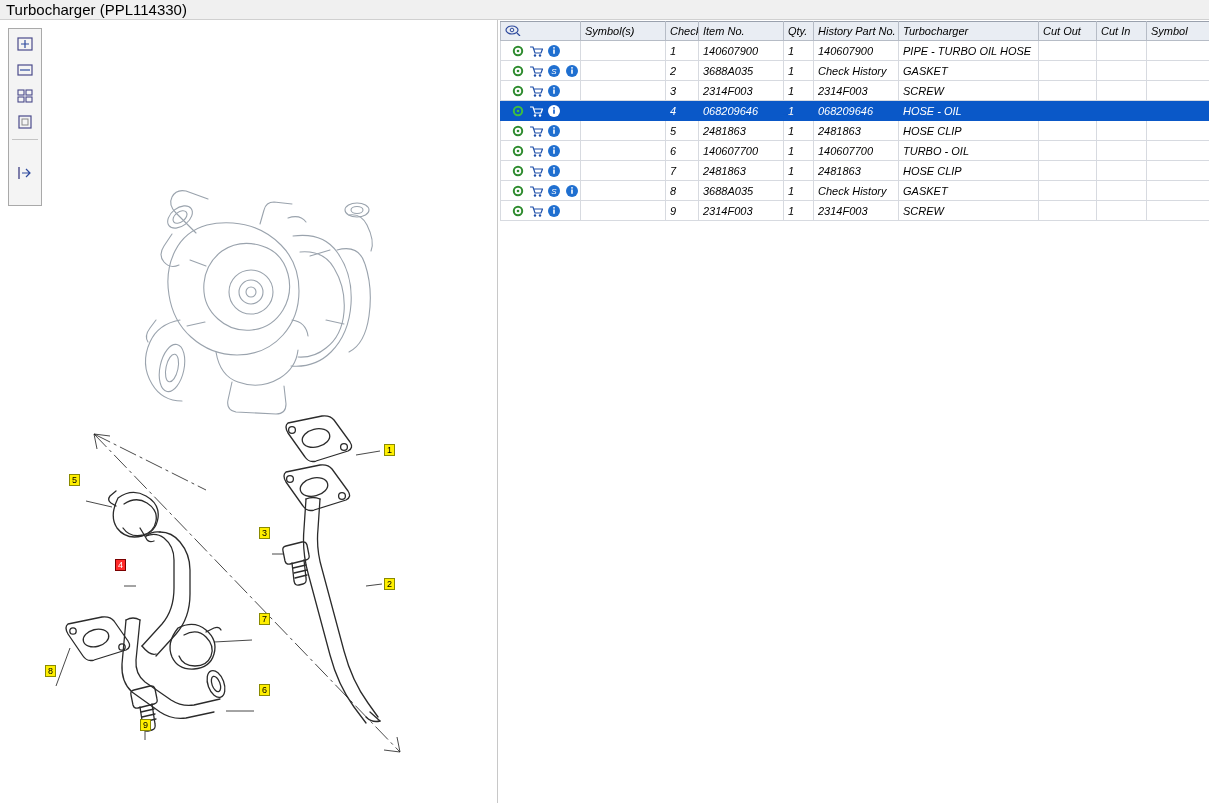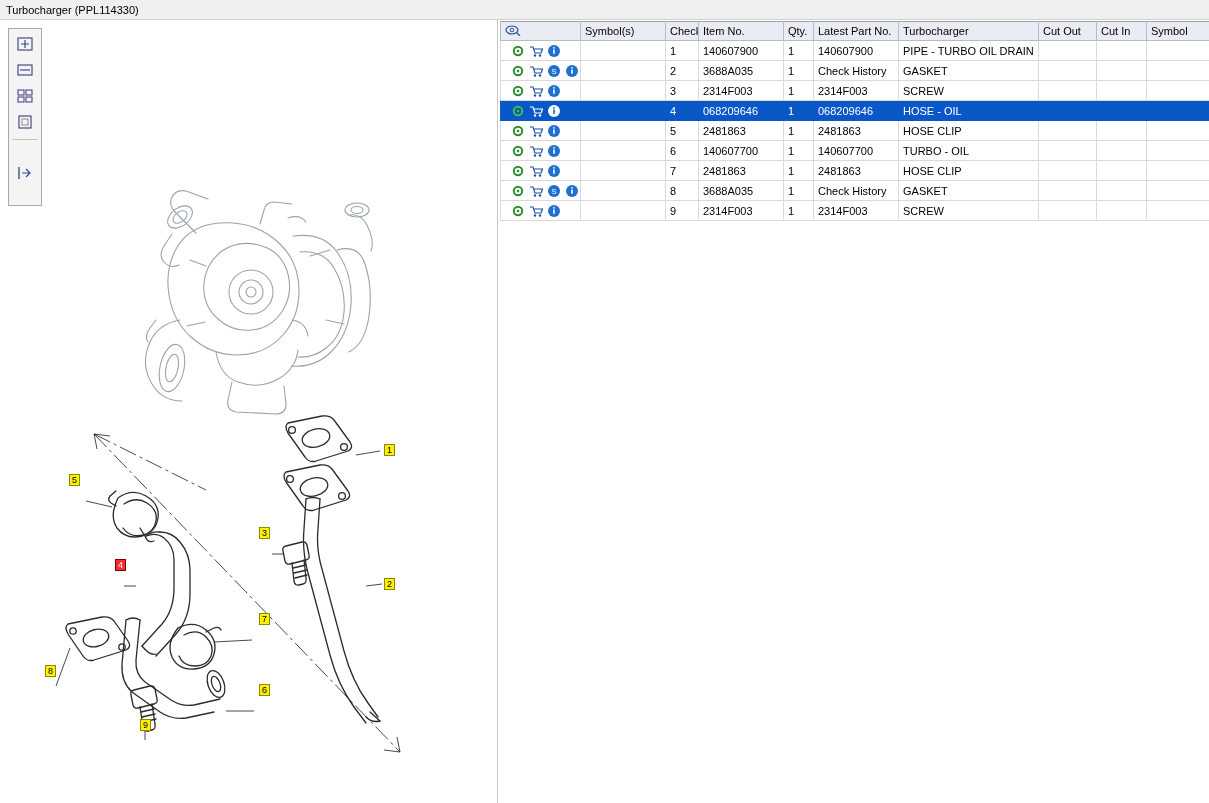--- a/index.html
+++ b/index.html
@@ -17,21 +17,21 @@
   }
 
   
   .titlebar {
     position: absolute;
     left: 0; top: 0;
     width: 1209px;
     height: 20px;
     background: #f0f0f0;
     border-bottom: 1px solid #d0d0d0;
-    font-size: 11px;
+    font-size: 15px;
     color: #000;
     line-height: 20px;
     padding-left: 6px;
     box-sizing: border-box;
     white-space: nowrap;
   }
 
   
   .viewer {
     position: absolute;
@@ -118,20 +118,21 @@
     height: 782px;
     background: #ffffff;
     overflow: hidden;
   }
   table.parts {
     border-collapse: collapse;
     font-size: 11px;
     color: #000;
     table-layout: fixed;
     width: 709px;
+    font-style: italic;
   }
   table.parts th {
     background: #e9edf3;
     border: 1px solid #b6bcc6;
     border-top: 1px solid #9aa1ad;
     font-weight: normal;
     text-align: left;
     padding: 2px 4px;
     height: 17px;
     box-sizing: border-box;
@@ -368,21 +369,21 @@
                 <ellipse cx="7" cy="6" rx="6" ry="4" fill="none" stroke="#2e4a9e" stroke-width="1.2"></ellipse>
                 <circle cx="7" cy="6" r="1.8" fill="none" stroke="#2e4a9e" stroke-width="1"></circle>
                 <path d="M12 9 l3 3" stroke="#2e4a9e" stroke-width="1.2"></path>
               </svg>
             </span>
           </th>
           <th>Symbol(s)</th>
           <th>Check</th>
           <th>Item No.</th>
           <th>Qty.</th>
-          <th>Latest Part No.</th>
+          <th>History Part No.</th>
           <th>Turbocharger</th>
           <th>Cut Out</th>
           <th>Cut In</th>
           <th>Symbol</th>
         </tr>
       </thead>
       <tbody>
 
         <tr>
           <td>
@@ -401,21 +402,21 @@
                     <path d="M7 5.6 v4.2" stroke="#fff" stroke-width="1.6"></path>
                     <circle cx="7" cy="3.8" r="0.9" fill="#fff"></circle>
                   </svg></span>
             </span>
           </td>
           <td></td>
           <td>1</td>
           <td>140607900</td>
           <td>1</td>
           <td>140607900</td>
-          <td>PIPE - TURBO OIL DRAIN</td>
+          <td>PIPE - TURBO OIL HOSE</td>
           <td></td>
           <td></td>
           <td></td>
         </tr>
 
         <tr>
           <td>
             <span class="icongrp">
               <span class="ic"><svg width="14" height="14" viewBox="0 0 14 14">
                     <circle cx="7" cy="7" r="4.2" fill="none" stroke="#2e8b2e" stroke-width="2"></circle>

